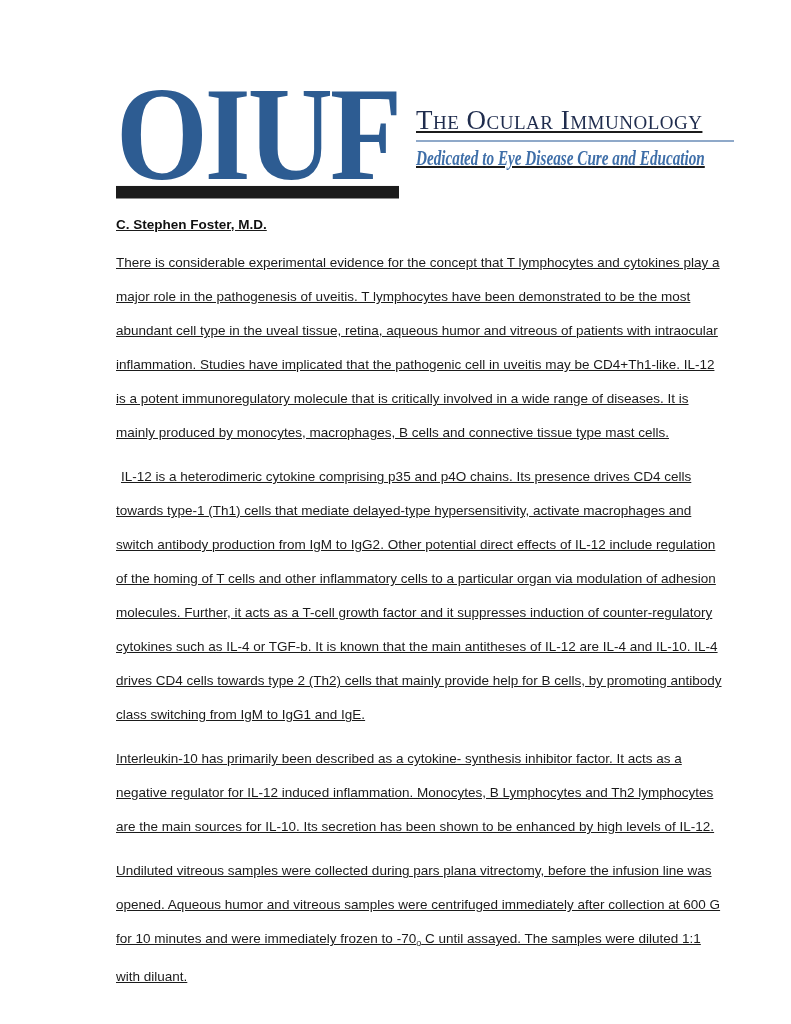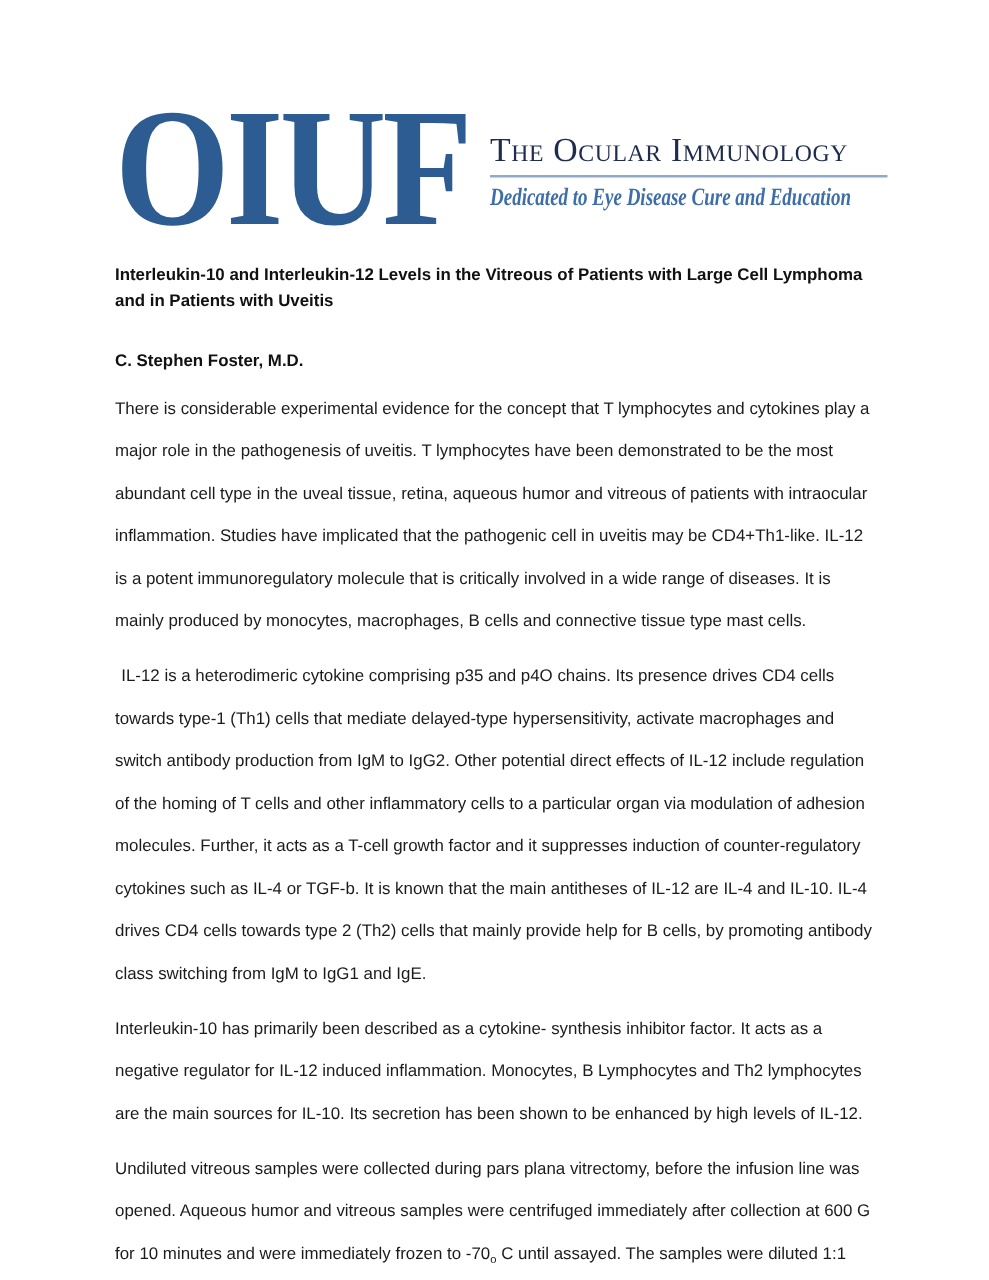--- a/index.html
+++ b/index.html
@@ -2,24 +2,25 @@
 <html><head>
 <meta charset="utf-8">
 <style>
   html,body { margin:0; padding:0; background:#ffffff; }
   .page {
     position:relative;
     width:791px; height:1024px;
     margin:0 auto;
     background:#ffffff;
     box-sizing:border-box;
-    padding:85px 95px 0 92px;
+    padding:85px 95px 0 116px;
     overflow:hidden;
     font-family:"Liberation Sans", sans-serif;
     color:#1b1b1b;
+    text-decoration:underline;
   }
 
   
   .logo { display:flex; align-items:center; height:102px; margin-bottom:20px; }
   .logo-acronym {
     font-family:"Liberation Serif", serif;
     font-weight:bold;
     font-size:118px;
     line-height:96px;
     letter-spacing:-3px;
@@ -89,21 +90,20 @@
     <div class="logo-acronym">OIUF</div>
     <div class="logo-divider"></div>
     <div class="logo-right">
       <div class="logo-name">The Ocular Immunology</div>
       <div class="logo-rule"></div>
       <div class="logo-tagline">Dedicated to Eye Disease Cure and Education</div>
     </div>
   </header>
 
   <main class="article">
-    <h1>Interleukin-10 and Interleukin-12 Levels in the Vitreous of Patients with Large Cell Lymphoma and in Patients with Uveitis</h1>
 
     <p class="author">C. Stephen Foster, M.D.</p>
 
     <p class="body-para">There is considerable experimental evidence for the concept that T lymphocytes and cytokines play a major role in the pathogenesis of uveitis. T lymphocytes have been demonstrated to be the most abundant cell type in the uveal tissue, retina, aqueous humor and vitreous of patients with intraocular inflammation. Studies have implicated that the pathogenic cell in uveitis may be CD4+Th1-like. IL-12 is a potent immunoregulatory molecule that is critically involved in a wide range of diseases. It is mainly produced by monocytes, macrophages, B cells and connective tissue type mast cells.</p>
 
     <p class="body-para indent-sm">IL-12 is a heterodimeric cytokine comprising p35 and p4O chains. Its presence drives CD4 cells towards type-1 (Th1) cells that mediate delayed-type hypersensitivity, activate macrophages and switch antibody production from IgM to IgG2. Other potential direct effects of IL-12 include regulation of the homing of T cells and other inflammatory cells to a particular organ via modulation of adhesion molecules. Further, it acts as a T-cell growth factor and it suppresses induction of counter-regulatory cytokines such as IL-4 or TGF-b. It is known that the main antitheses of IL-12 are IL-4 and IL-10. IL-4 drives CD4 cells towards type 2 (Th2) cells that mainly provide help for B cells, by promoting antibody class switching from IgM to IgG1 and IgE.</p>
 
     <p class="body-para">Interleukin-10 has primarily been described as a cytokine- synthesis inhibitor factor. It acts as a negative regulator for IL-12 induced inflammation. Monocytes, B Lymphocytes and Th2 lymphocytes are the main sources for IL-10. Its secretion has been shown to be enhanced by high levels of IL-12.</p>
 
 

